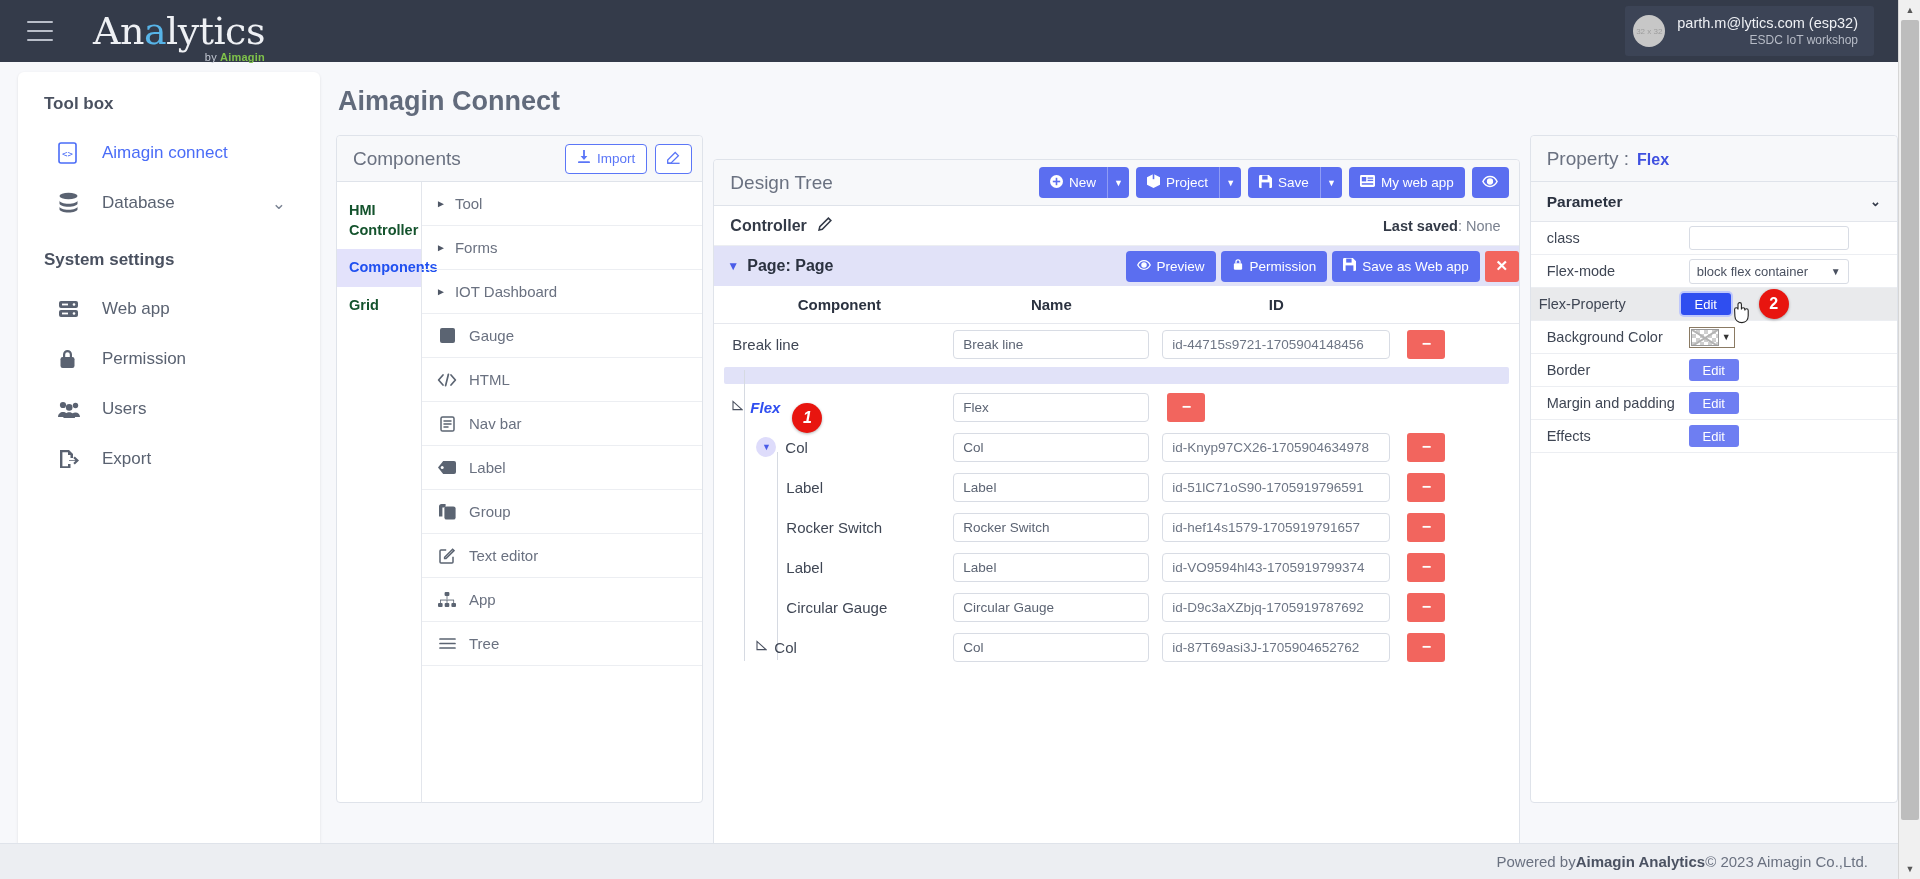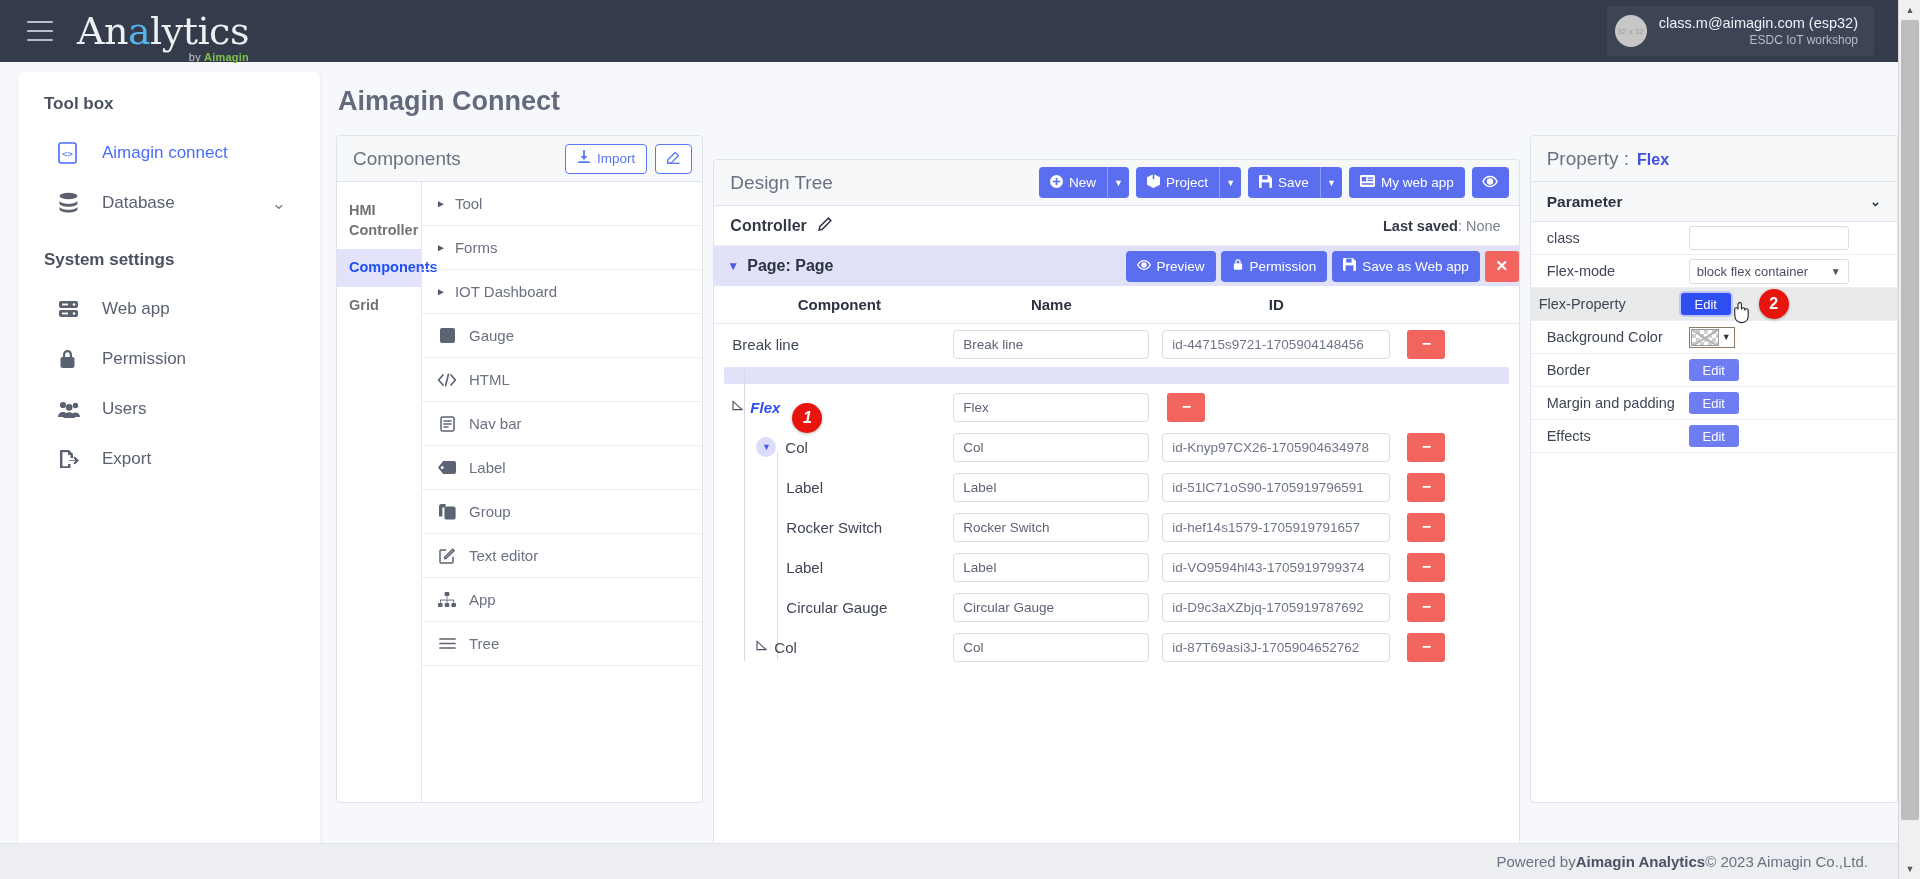--- a/index.html
+++ b/index.html
@@ -14,21 +14,21 @@
   
   .navbar {
     position: absolute; top: 0; left: 0; width: 1898px; height: 62px;
     background: #343b4a; display: flex; align-items: center;
   }
   .hamburger {
     width: 26px; height: 20px; margin-left: 27px; cursor: pointer;
     display: flex; flex-direction: column; justify-content: space-between;
   }
   .hamburger span { display: block; height: 2px; background: #b9bec9; border-radius: 1px; }
-  .logo-wrap { margin-left: 24px; position: relative; }
+  .logo-wrap { margin-left: 40px; position: relative; }
   .logo-main {
     font-family: "DejaVu Serif", serif; font-size: 38px; color: #eef0f4;
     letter-spacing: -0.5px; line-height: 1;
   }
   .logo-main .accent { color: #57b4e8; }
   .logo-sub {
     position: absolute; right: 0; bottom: -13px;
     font-size: 11px; color: #c2c7d2; letter-spacing: 0.2px;
   }
   .logo-sub b { color: #7fc24a; font-weight: bold; }
@@ -92,21 +92,21 @@
   .btn-outline {
     border: 1px solid #5b76f7; color: #5b76f7; background: #fff;
     border-radius: 4px; height: 30px; padding: 0 11px; font-size: 13.5px;
     display: inline-flex; align-items: center; gap: 6px; cursor: pointer;
     font-family: "Liberation Sans", sans-serif;
   }
   .comp-body { display: flex; height: 621px; }
   .comp-tabs { width: 85px; border-right: 1px solid #e3e6ec; padding-top: 10px; }
   .comp-tab {
     padding: 9px 0 9px 12px; font-size: 14.5px; font-weight: bold;
-    color: #737373; cursor: pointer; line-height: 1.35;
+    color: #14532d; cursor: pointer; line-height: 1.35;
   }
   .comp-tab.active { color: #2050f0; background: #e3e2fb; }
   .comp-list { flex: 1; overflow: hidden; }
   .comp-row {
     height: 44px; display: flex; align-items: center; padding-left: 14px;
     border-bottom: 1px solid #eceef2; font-size: 15px; color: #6a7180; cursor: pointer;
   }
   .comp-row .tri { margin-right: 9px; font-size: 10px; color: #4f5766; }
   .comp-row .cico {
     width: 22px; margin-right: 11px; display: flex; align-items: center;
@@ -295,21 +295,21 @@
   </div>
   <div class="logo-wrap">
     <div class="logo-main"><span>An</span><span class="accent">a</span><span>lytics</span></div>
     <div class="logo-sub"><span>by </span><b>Aimagin</b></div>
   </div>
   <div class="user-box">
     <div class="avatar">
         <span>32 x 32</span>
       </div>
     <div class="user-text">
-      <div class="user-email">class.m@aimagin.com (esp32)</div>
+      <div class="user-email">parth.m@lytics.com (esp32)</div>
       <div class="user-role">ESDC IoT workshop</div>
     </div>
   </div>
 </div>
 
 <div class="sidebar">
   <div class="side-head">Tool box</div>
 
   <div class="side-item active">
     <span class="side-ico">

